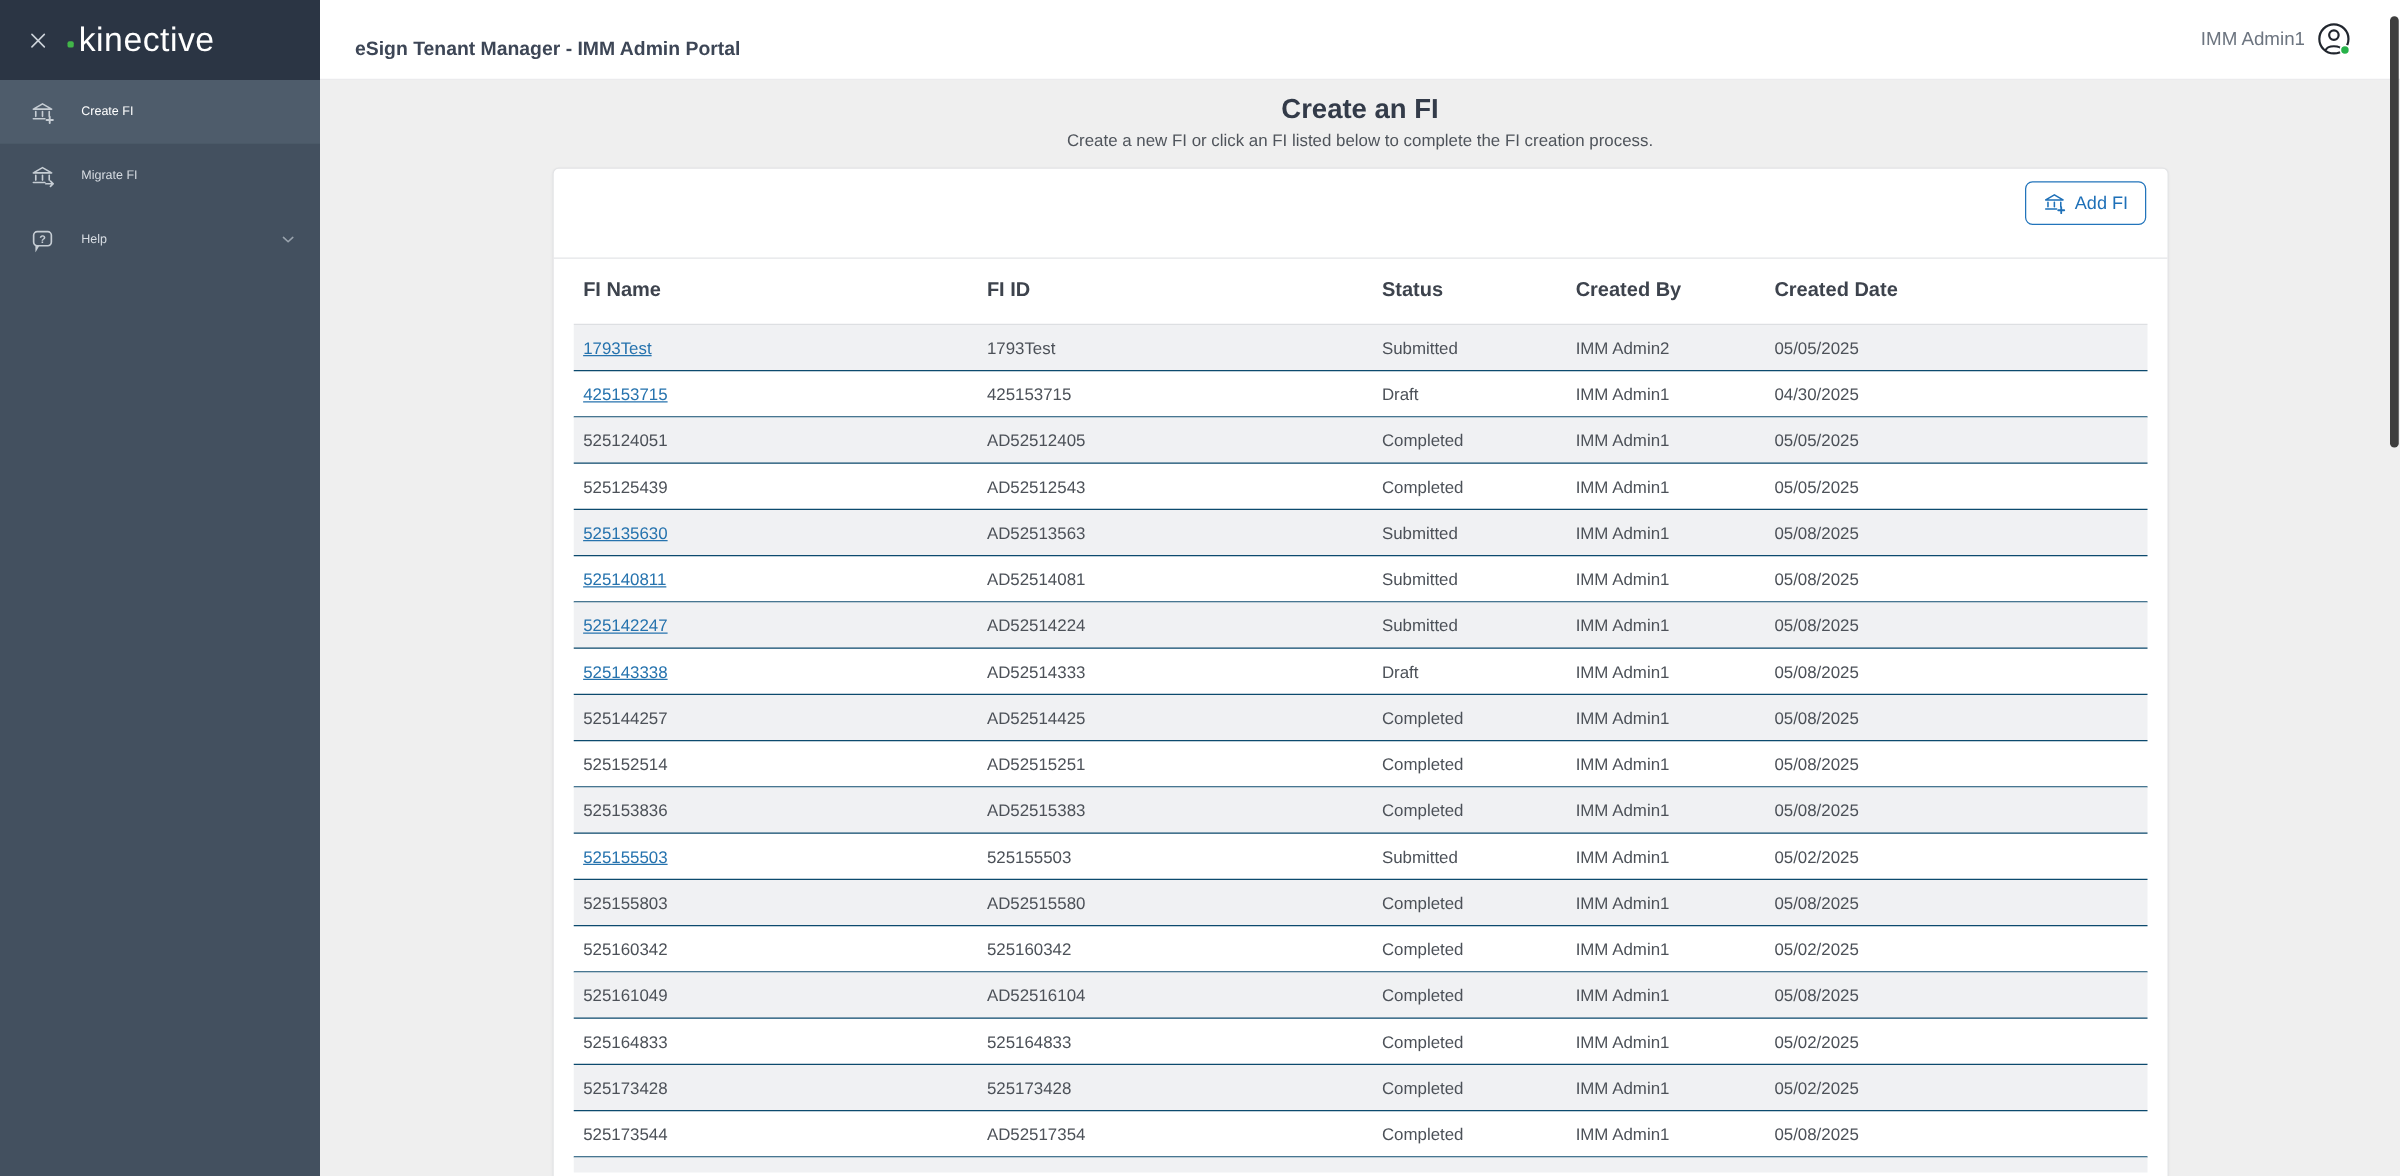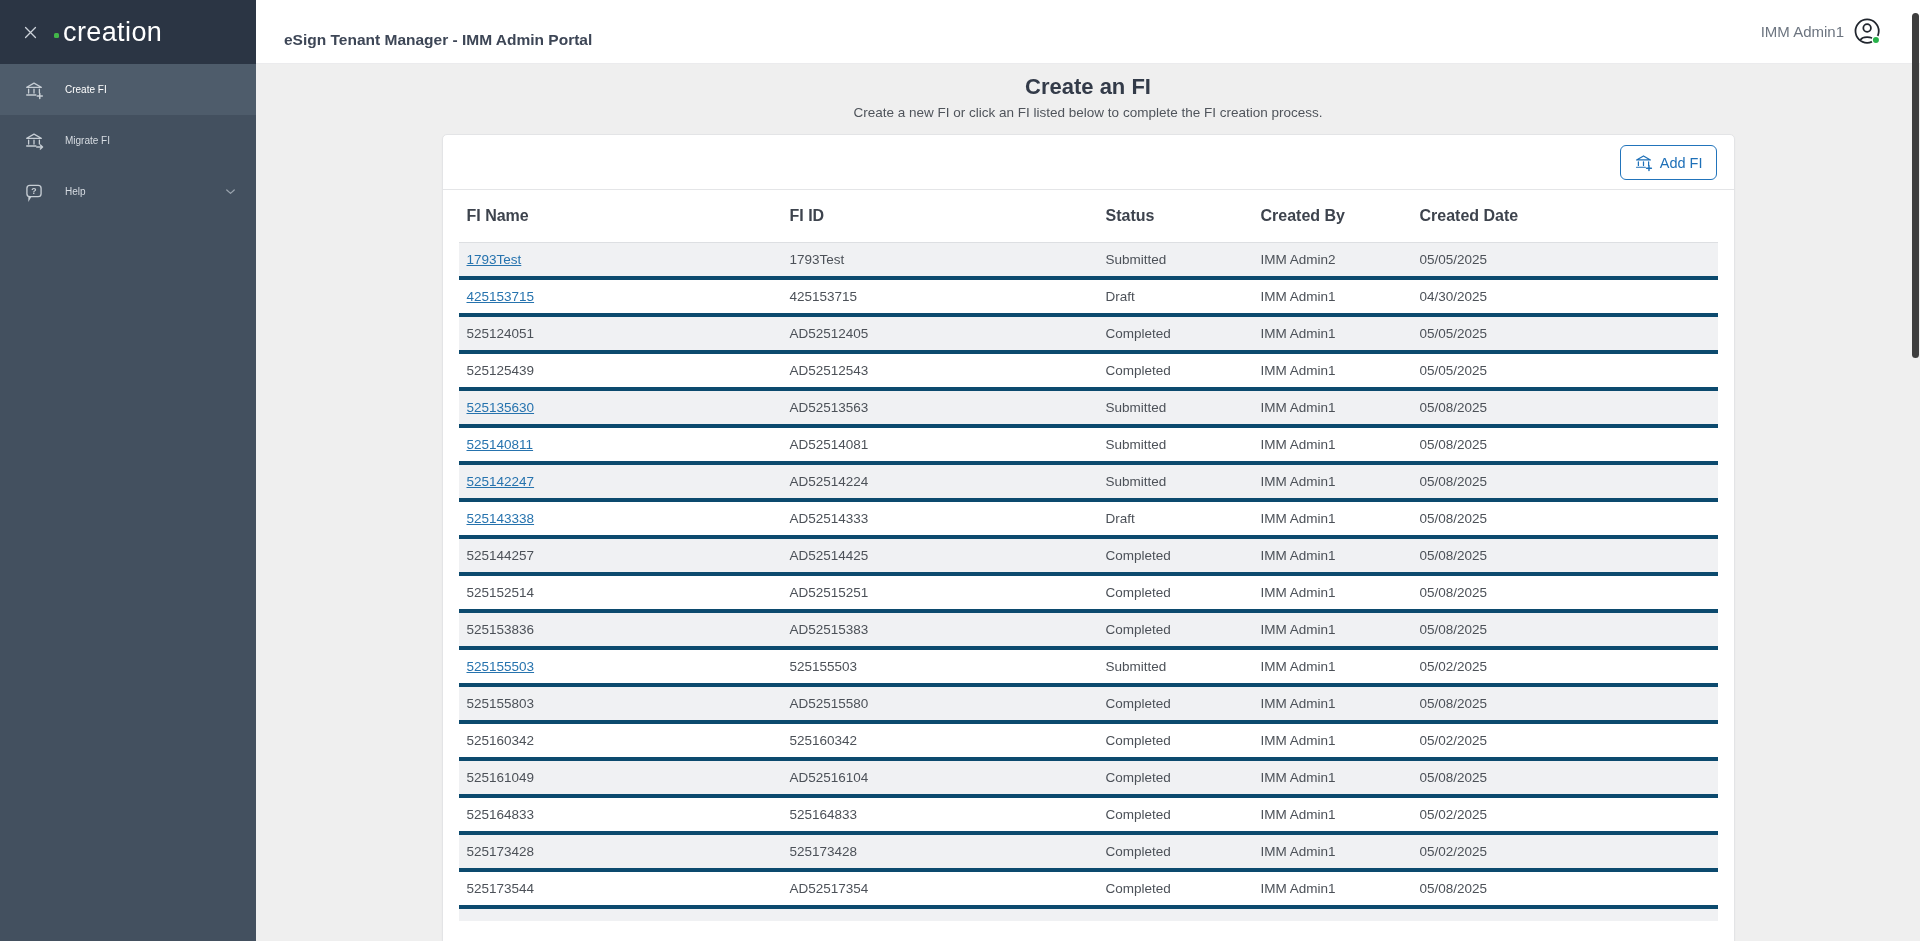--- a/index.html
+++ b/index.html
@@ -38,34 +38,34 @@
   
   .content { position: fixed; left: 256px; top: 64px; right: 0; bottom: 0;
     background: #efefef; overflow: hidden; }
   .page-title { text-align: center; font-size: 22px; font-weight: 700;
     color: #333b49; margin-top: 10px; }
   .page-sub { text-align: center; font-size: 13.5px; color: #4f545b;
     margin-top: 5px; }
   .card { width: 1293px; margin: 14px auto 0; background: #fff;
     border: 1px solid #e3e4e6; border-radius: 5px; min-height: 880px;
     box-shadow: 0 1px 2px rgba(0,0,0,.04); }
-  .toolbar { height: 55px; position: relative; border-bottom: 1px solid #e4e5e7; }
+  .toolbar { height: 72px; position: relative; border-bottom: 1px solid #e4e5e7; }
   .add-btn { position: absolute; right: 17px; top: 10px; height: 35px;
     display: flex; align-items: center; gap: 7px; padding: 0 13px;
     border: 1px solid #2274bb; border-radius: 6px; background: #fff;
     color: #1e70b8; font-size: 14.5px; cursor: pointer; font-family: inherit; }
   .add-btn .btn-icon { display: flex; }
 
   
   .table { padding: 0 16px; }
   .thead, .tr { display: grid; grid-template-columns: 323px 316px 155px 159px 1fr;
     align-items: center; }
   .thead { height: 53px; border-bottom: 1px solid #dddfe2; }
   .th { font-size: 16px; font-weight: 700; color: #3d434d; padding-left: 8px; }
-  .tr { height: 37px; border-bottom: 4px solid #0c4a6e; font-size: 13.5px;
+  .tr { height: 37px; border-bottom: 1px solid #0c4a6e; font-size: 13.5px;
     color: #4c5158; }
   .tr.odd { background: #f0f1f3; }
   .td { padding-left: 8px; white-space: nowrap; overflow: hidden; }
   a.fi-link { color: #2673ae; text-decoration: underline; cursor: pointer; }
   .tr.partial { height: 12px; border-bottom: none; }
 
   
   .scroll-thumb { position: fixed; right: 1px; top: 13px; width: 7px;
     height: 345px; background: #3e3e3e; border-radius: 4px; z-index: 9;
     cursor: pointer; }
@@ -75,21 +75,21 @@
 
 <aside class="sidebar">
   <div class="logo-band">
     <span class="close-btn">
       <svg viewBox="0 0 24 24" width="17" height="17" fill="none" stroke="currentColor" stroke-width="1.8" stroke-linecap="round">
         <path d="M5 5 L19 19 M19 5 L5 19"></path>
       </svg>
     </span>
     <span class="logo">
       <span class="logo-dot" style="background: rgb(66, 182, 73);"></span>
-      <span>creation</span>
+      <span>kinective</span>
     </span>
   </div>
   <nav id="nav">
       <div class="nav-item active">
         <span class="nav-icon">
           <svg viewBox="0 0 26 26" width="20" height="20" fill="none" stroke="currentColor" stroke-width="1.7" stroke-linecap="round" stroke-linejoin="round">
             <path d="M3.5 9.5 L13 4 L22.5 9.5 Z"></path>
             <path d="M6 12 V17 M13 12 V17 M20 12 V17"></path>
             <path d="M3.5 19.5 H15.5"></path>
             <path d="M20.5 17.5 V24 M17.2 20.8 H23.8" stroke-width="2"></path>

